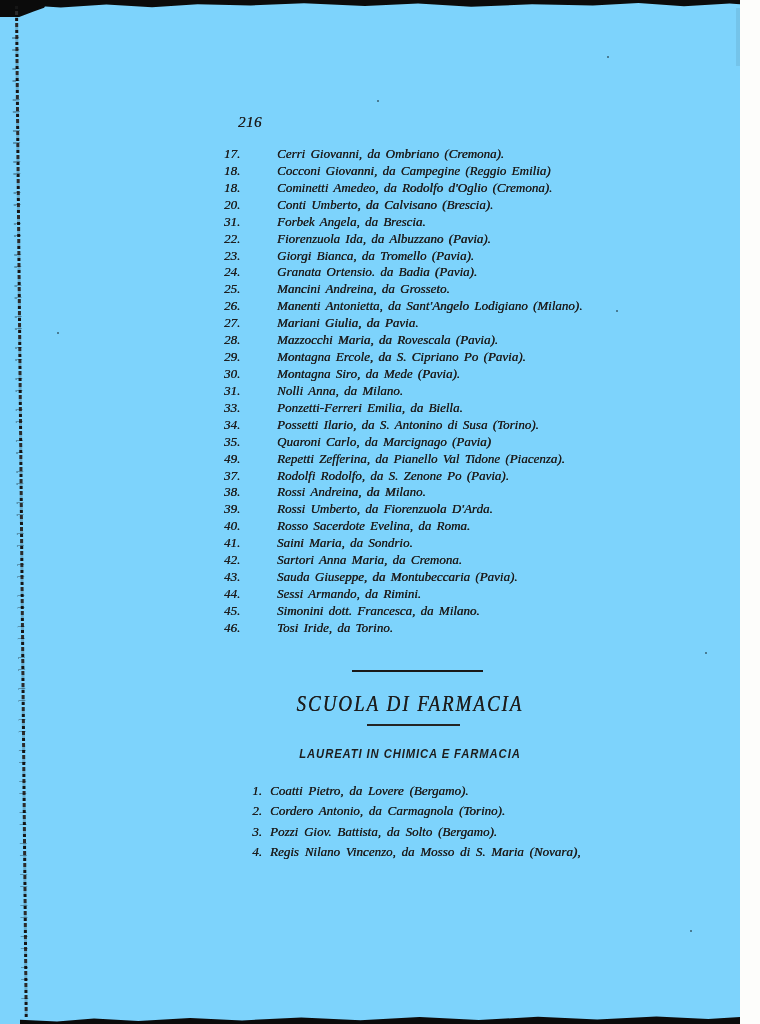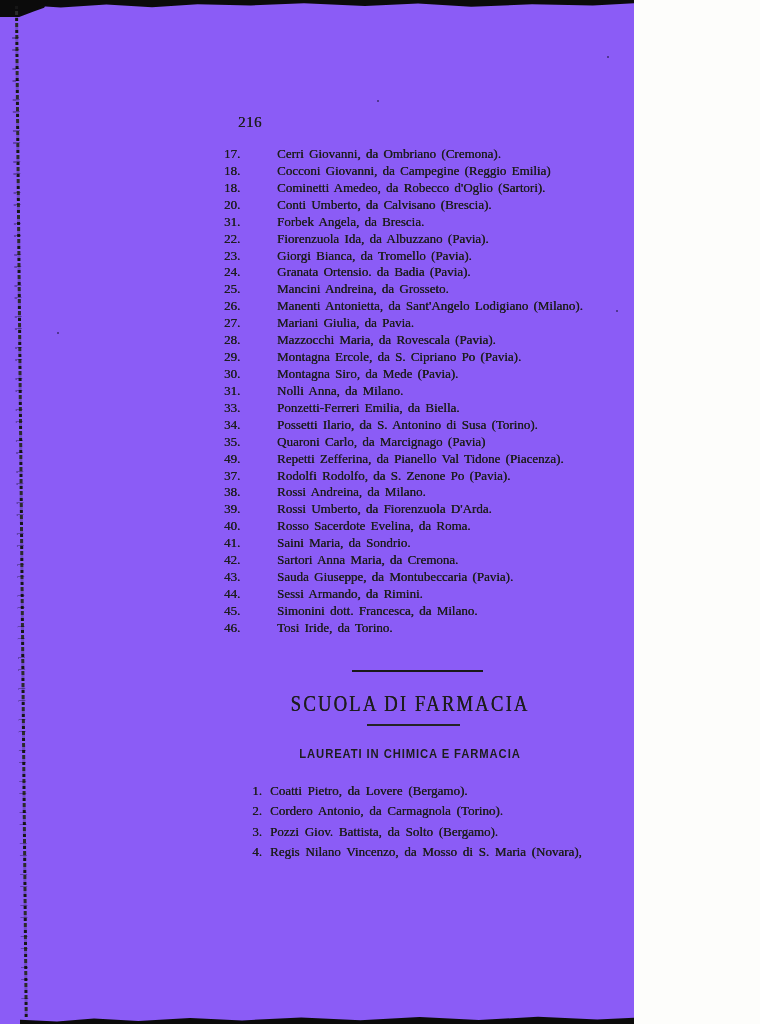--- a/index.html
+++ b/index.html
@@ -1,22 +1,23 @@
 <!DOCTYPE html>
 <html><head>
 <meta charset="utf-8">
 <style>
   html,body{margin:0;padding:0;background:#fdfdfb;}
   #page{
     position:relative;
-    width:634px;height:1024px;
-    background:#8b5cf6;
+    width:740px;height:1024px;
+    background:#7dd3fc;
     overflow:hidden;
     font-family:"Liberation Serif","DejaVu Serif",serif;
     color:#1d1d1d;
+    font-style:italic;
   }
   .doc{ text-shadow:0.3px 0 0 currentColor; }
 
   
   .page-number{
     position:absolute;left:238px;top:114px;
     font-size:15px;letter-spacing:0.5px;
   }
 
   
@@ -121,21 +122,21 @@
       <div class="row">
         <span class="num">17.</span>
         <span class="txt">Cerri Giovanni, da Ombriano (Cremona).</span>
       </div>
       <div class="row">
         <span class="num">18.</span>
         <span class="txt">Cocconi Giovanni, da Campegine (Reggio Emilia)</span>
       </div>
       <div class="row">
         <span class="num">18.</span>
-        <span class="txt">Cominetti Amedeo, da Robecco d'Oglio (Sartori).</span>
+        <span class="txt">Cominetti Amedeo, da Rodolfo d'Oglio (Cremona).</span>
       </div>
       <div class="row">
         <span class="num">20.</span>
         <span class="txt">Conti Umberto, da Calvisano (Brescia).</span>
       </div>
       <div class="row">
         <span class="num">31.</span>
         <span class="txt">Forbek Angela, da Brescia.</span>
       </div>
       <div class="row">

